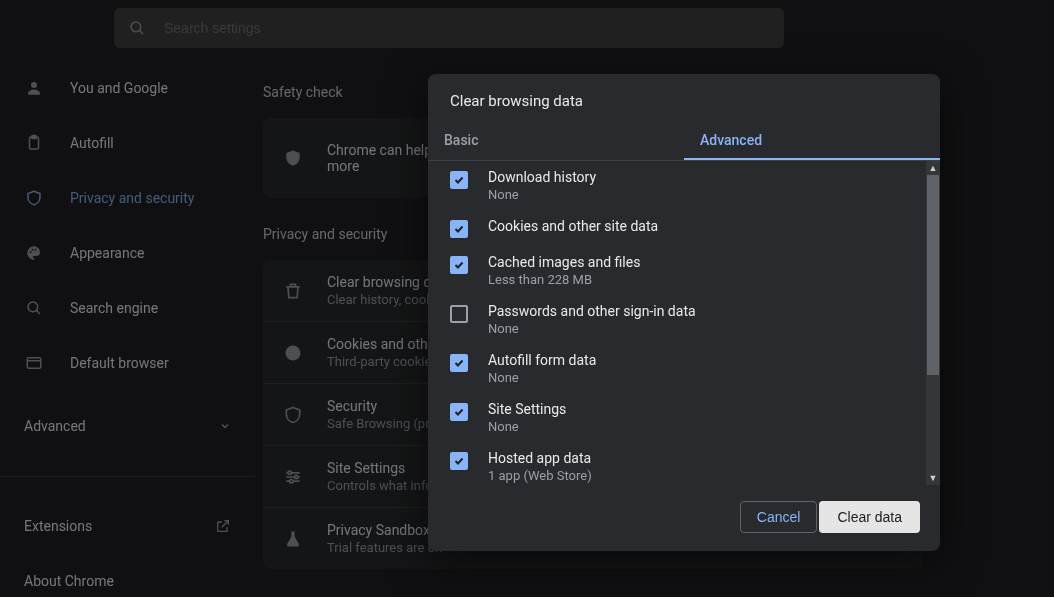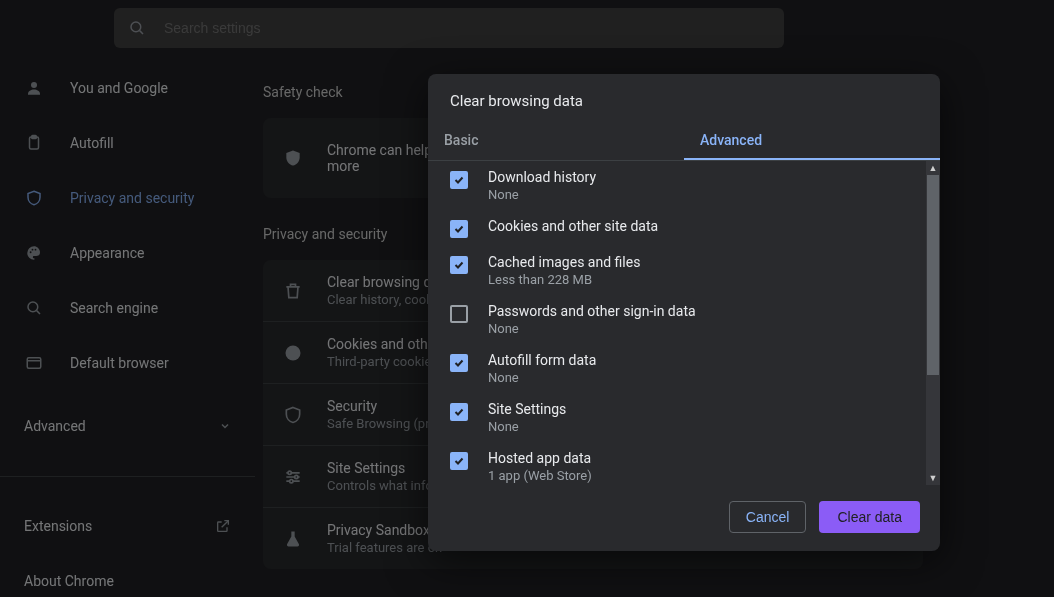--- a/index.html
+++ b/index.html
@@ -48,23 +48,23 @@
   .cbd-item { display:flex; align-items:flex-start; gap: 20px; padding: 8px 22px; }
   .cbd-check { width:18px; height:18px; margin-top:2px; border:2px solid #9aa0a6; border-radius:2px; flex-shrink:0; display:flex; align-items:center; justify-content:center; }
   .cbd-check.checked { background:#8ab4f8; border-color:#8ab4f8; }
   .cbd-check.checked svg { display:block; }
   .cbd-check svg { display:none; }
   .cbd-text .l1 { font-size:14px; color:#e8eaed; }
   .cbd-text .l2 { font-size:13px; color:#9aa0a6; margin-top:2px; }
   .scrollbar { position:absolute; right:0; top:0; width:14px; height:100%; background:#35363a; }
   .sb-arrow { width:14px; height:14px; display:flex; align-items:center; justify-content:center; color:#cfcfcf; font-size:9px; }
   .sb-thumb { position:absolute; right:1px; top:14px; width:12px; height:200px; background:#5f6368; border-radius:0; }
-  .dlg-actions { display:flex; justify-content:flex-end; gap:13px; padding: 16px 20px 18px; }
+  .dlg-actions { display:flex; justify-content:flex-end; gap:2px; padding: 16px 20px 18px; }
   .btn-cancel { border:1px solid #5f6368; background:transparent; color:#8ab4f8; font-size:14px; padding:7px 16px; border-radius:4px; font-weight:500; }
-  .btn-primary { background:#8b5cf6; color:#202124; font-size:14px; border:none; border-radius:4px; padding:8px 18px; font-weight:500; }
+  .btn-primary { background:#e5e5e5; color:#202124; font-size:14px; border:none; border-radius:4px; padding:8px 18px; font-weight:500; }
 
   svg { display:block; }
 </style>
 </head>
 <body>
 
 <div class="topbar">
   <div class="searchbox">
     <span class="search-icon">
       <svg width="18" height="18" viewBox="0 0 24 24" fill="none" stroke="currentColor" stroke-width="2">

